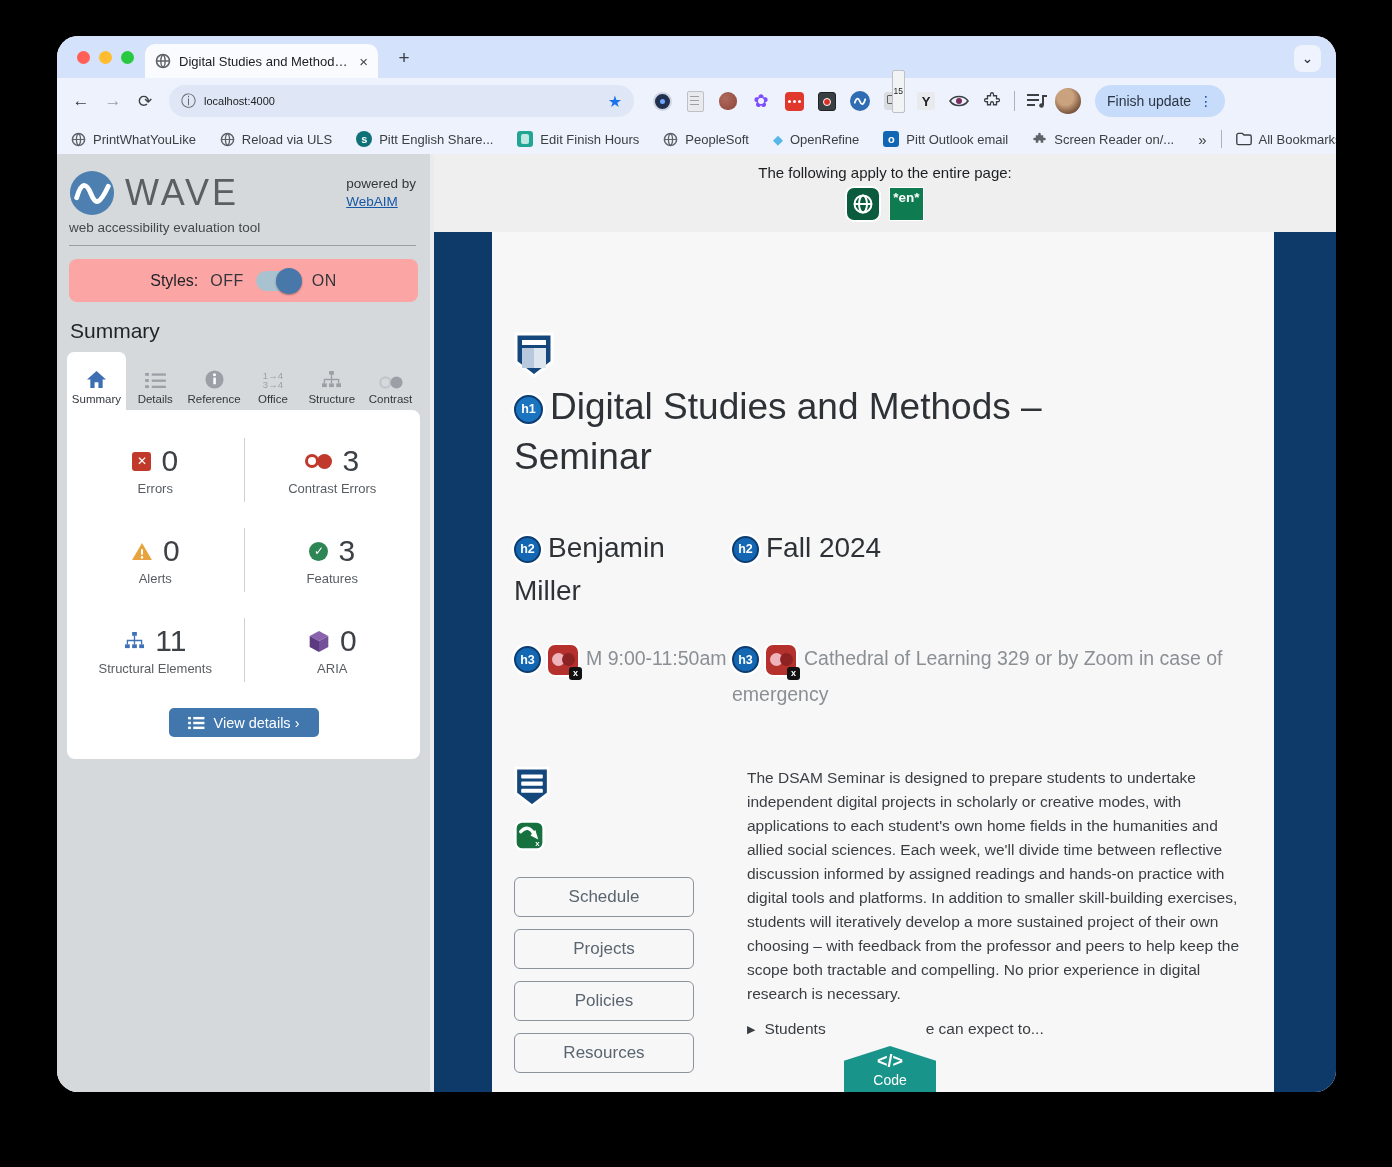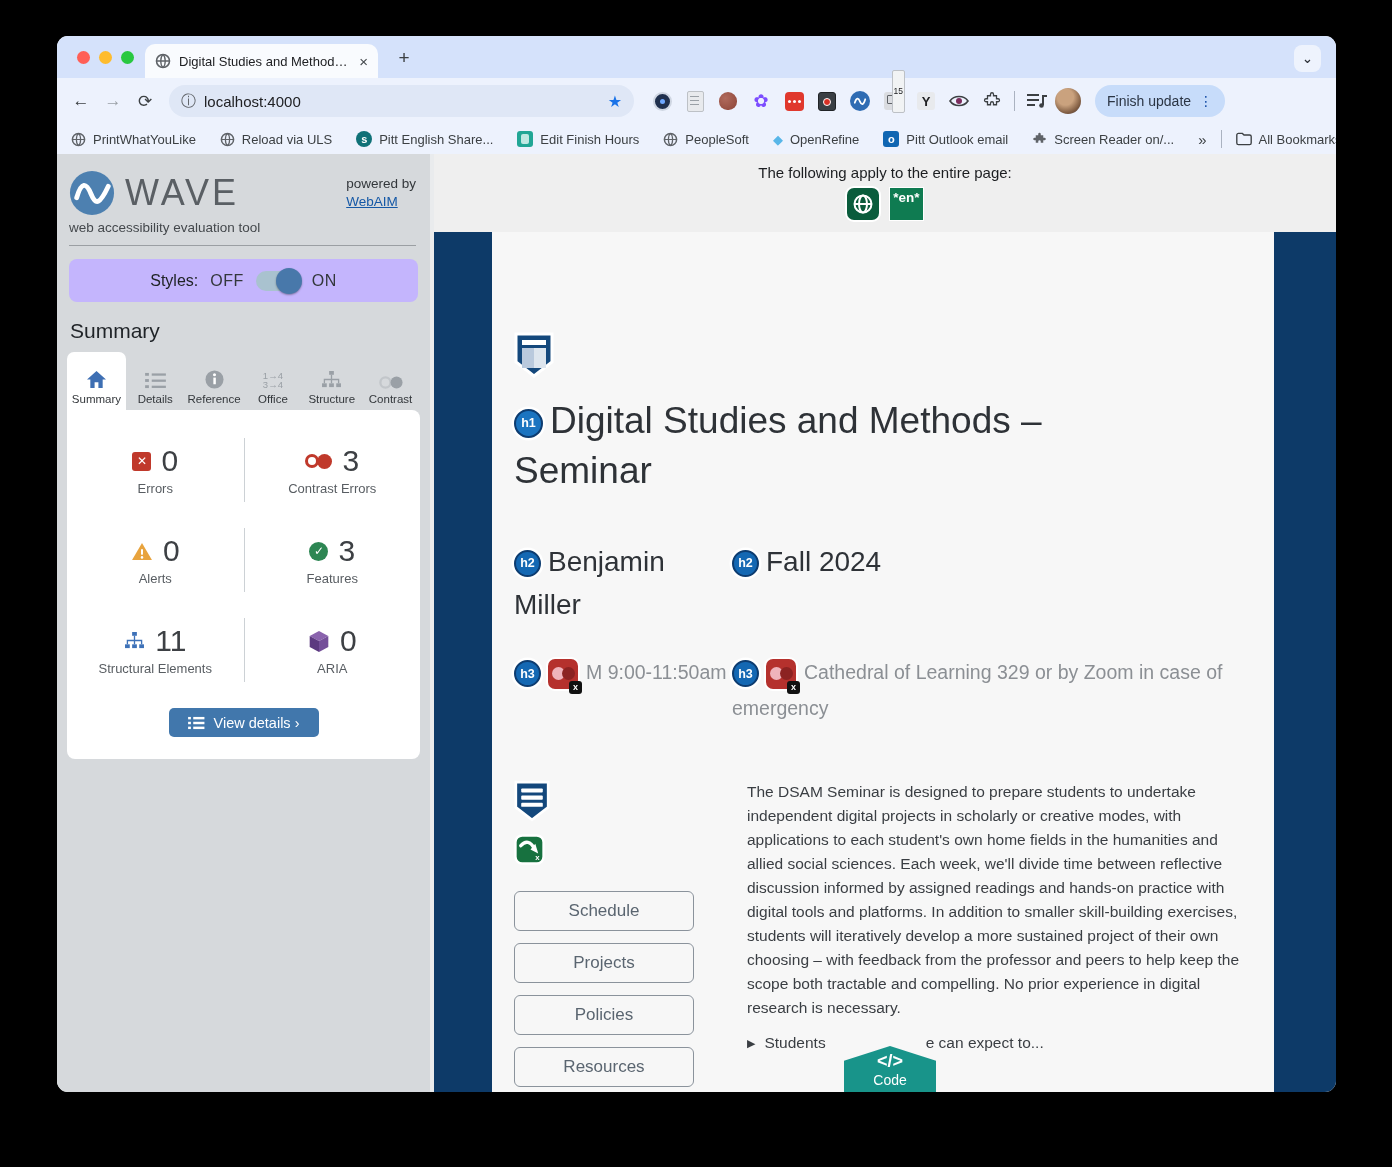--- a/index.html
+++ b/index.html
@@ -2,21 +2,21 @@
 <html><head>
 <meta charset="utf-8">
 <style>
   html,body{margin:0;padding:0;}
   body{
     width:1392px;height:1167px;background:#000;position:relative;overflow:hidden;
     font-family:"Liberation Sans","DejaVu Sans",sans-serif;
     -webkit-font-smoothing:antialiased;
   }
   .window{position:absolute;left:57px;top:36px;width:1279px;height:1056px;
-    border-radius:11px;overflow:hidden;background:#fff;}
+    border-radius:21px;overflow:hidden;background:#fff;}
 
   
   .tabstrip{height:42px;background:#d5e2fb;position:relative;}
   .traffic{position:absolute;left:20px;top:15px;display:flex;gap:9px;}
   .traffic span{width:13px;height:13px;border-radius:50%;display:block;}
   .t-red{background:#ff5f57;} .t-yellow{background:#febc2e;} .t-green{background:#28c840;}
   .tab{position:absolute;left:88px;top:8px;width:233px;height:34px;background:#f9fbfe;
     border-radius:10px 10px 0 0;display:flex;align-items:center;padding:0 10px;gap:8px;box-sizing:border-box;}
   .tab-title{font-size:13px;color:#202124;white-space:nowrap;overflow:hidden;text-overflow:ellipsis;flex:1;}
   .tab-close{font-size:15px;color:#45494d;cursor:pointer;line-height:1;}
@@ -27,21 +27,21 @@
     font-size:13px;color:#30343a;font-weight:bold;}
 
   
   .toolbar{height:46px;background:#edf2fd;display:flex;align-items:center;padding:0 10px;gap:4px;}
   .navbtn{width:28px;height:28px;display:flex;align-items:center;justify-content:center;
     font-size:17px;color:#3c4043;border-radius:50%;}
   .navbtn.disabled{color:#9aa0a6;}
   .urlbar{height:32px;flex:0 0 465px;background:#dfe7f6;border-radius:16px;display:flex;
     align-items:center;padding:0 12px;gap:8px;margin:0 6px;box-sizing:border-box;}
   .urlbar .info{font-size:15px;color:#5f6368;}
-  .urlbar .url{font-size:15px;color:#202124;flex:1;}
+  .urlbar .url{font-size:11px;color:#202124;flex:1;}
   .urlbar .star{font-size:16px;color:#1a73e8;}
   .ext-row{display:flex;align-items:center;gap:13px;margin-left:8px;}
   .xic{width:20px;height:20px;display:flex;align-items:center;justify-content:center;position:relative;}
   .xic-clock{width:19px;height:19px;border-radius:50%;background:#20304e;border:2px solid #cfd6e2;box-sizing:border-box;position:relative;}
   .xic-clock:after{content:"";position:absolute;left:5px;top:5px;width:5px;height:5px;border-radius:50%;background:#6fa8ff;}
   .xic-doc{width:15px;height:19px;background:#e8eaed;border:1px solid #bdc1c6;border-radius:2px;position:relative;}
   .xic-doc:after{content:"";position:absolute;left:2px;top:4px;width:9px;height:1.5px;background:#9aa0a6;box-shadow:0 4px 0 #9aa0a6,0 8px 0 #9aa0a6;}
   .xic-apple{width:18px;height:18px;border-radius:50% 50% 46% 46%;background:radial-gradient(circle at 35% 35%, #b06a5c, #8c4438);}
   .xic-flower{color:#7c4dff;font-size:18px;line-height:1;}
   .xic-ads{width:19px;height:19px;border-radius:4px;background:#e0382d;display:flex;align-items:center;justify-content:center;gap:2px;}
@@ -83,21 +83,21 @@
   .pagearea{flex:1;background:#0d3a68;position:relative;overflow:hidden;}
 
   
   .wv-header{padding:16px 14px 0 12px;}
   .wv-logo-row{display:flex;align-items:center;}
   .wv-wordmark{font-size:36px;color:#5a5f64;letter-spacing:3px;margin-left:10px;font-weight:400;}
   .wv-powered{margin-left:auto;text-align:left;font-size:13.5px;color:#33373b;line-height:1.35;}
   .wv-powered a{color:#1558a6;text-decoration:underline;}
   .wv-tagline{font-size:13.5px;color:#44484c;margin-top:4px;}
   .wv-hr{border:none;border-top:1px solid #9b9fa3;margin:10px 0 0 0;}
-  .styles-card{margin:13px 12px 0 12px;background:#c4b5fd;border-radius:8px;height:43px;
+  .styles-card{margin:13px 12px 0 12px;background:#fca5a5;border-radius:8px;height:43px;
     display:flex;align-items:center;justify-content:center;gap:12px;}
   .styles-label{font-size:16px;color:#202326;}
   .onoff{font-size:16px;color:#33373b;letter-spacing:.5px;}
   .toggle{width:44px;height:20px;border-radius:10px;background:#a9c2cf;position:relative;}
   .toggle .knob{position:absolute;right:-2px;top:-3px;width:26px;height:26px;border-radius:50%;
     background:#4878aa;box-shadow:0 1px 2px rgba(0,0,0,.35);}
   .summary-title{font-size:21px;color:#1f2327;margin:17px 0 0 13px;}
   .wv-tabs{display:flex;margin:9px 10px 0 10px;}
   .wv-tab{flex:1;height:53px;display:flex;flex-direction:column;align-items:center;justify-content:flex-end;
     padding-bottom:5px;gap:4px;font-size:11.5px;color:#33373b;}
@@ -124,21 +124,21 @@
   .note-strip{height:78px;background:#efefef;text-align:center;}
   .note-text{font-size:15px;color:#1c1e21;padding-top:10px;}
   .note-icons{margin-top:7px;display:flex;justify-content:center;gap:11px;}
   .lang-globe{width:32px;height:32px;border-radius:7px;background:#0a5c3c;box-shadow:0 0 0 2px #fff;
     display:flex;align-items:center;justify-content:center;}
   .en-badge{background:#0f7b51;color:#fff;font-size:13.5px;font-weight:bold;padding:2px 3px;
     box-shadow:0 0 0 1px #fff;}
   .card{position:absolute;left:58px;top:78px;width:782px;bottom:0;background:#f7f7f7;
     box-sizing:border-box;padding:0 30px 0 22px;overflow:hidden;}
   .banner-shield{margin-top:100px;}
-  .h1-row{margin-top:14px;max-width:620px;font-size:37px;line-height:50px;color:#2e3237;}
+  .h1-row{max-width:620px;font-size:37px;line-height:50px;color:#2e3237;}
   .hbadge{display:inline-flex;align-items:center;justify-content:center;width:27px;height:27px;border-radius:50%;
     background:#1468b3;border:2px solid #0d3c70;box-shadow:0 0 0 2.5px #fff;color:#fff;
     font-size:12.5px;font-weight:bold;vertical-align:middle;margin-right:7px;box-sizing:border-box;}
   .hbadge.h1b{width:29px;height:29px;background:#1b74c0;}
   .two-col{display:grid;grid-template-columns:218px 1fr;}
   .h2-grid{margin-top:44px;font-size:28px;line-height:43px;color:#2e3237;}
   .h3-grid{margin-top:28px;font-size:19.5px;line-height:36px;color:#8b8f94;}
   .ce-icon{display:inline-block;width:30px;height:30px;border-radius:7px;background:#b5312d;
     box-shadow:0 0 0 2px #fff;position:relative;vertical-align:middle;margin-right:8px;}
   .ce-icon .p1{position:absolute;left:4px;top:8px;width:13px;height:13px;border-radius:50%;background:#efb3bb;}

